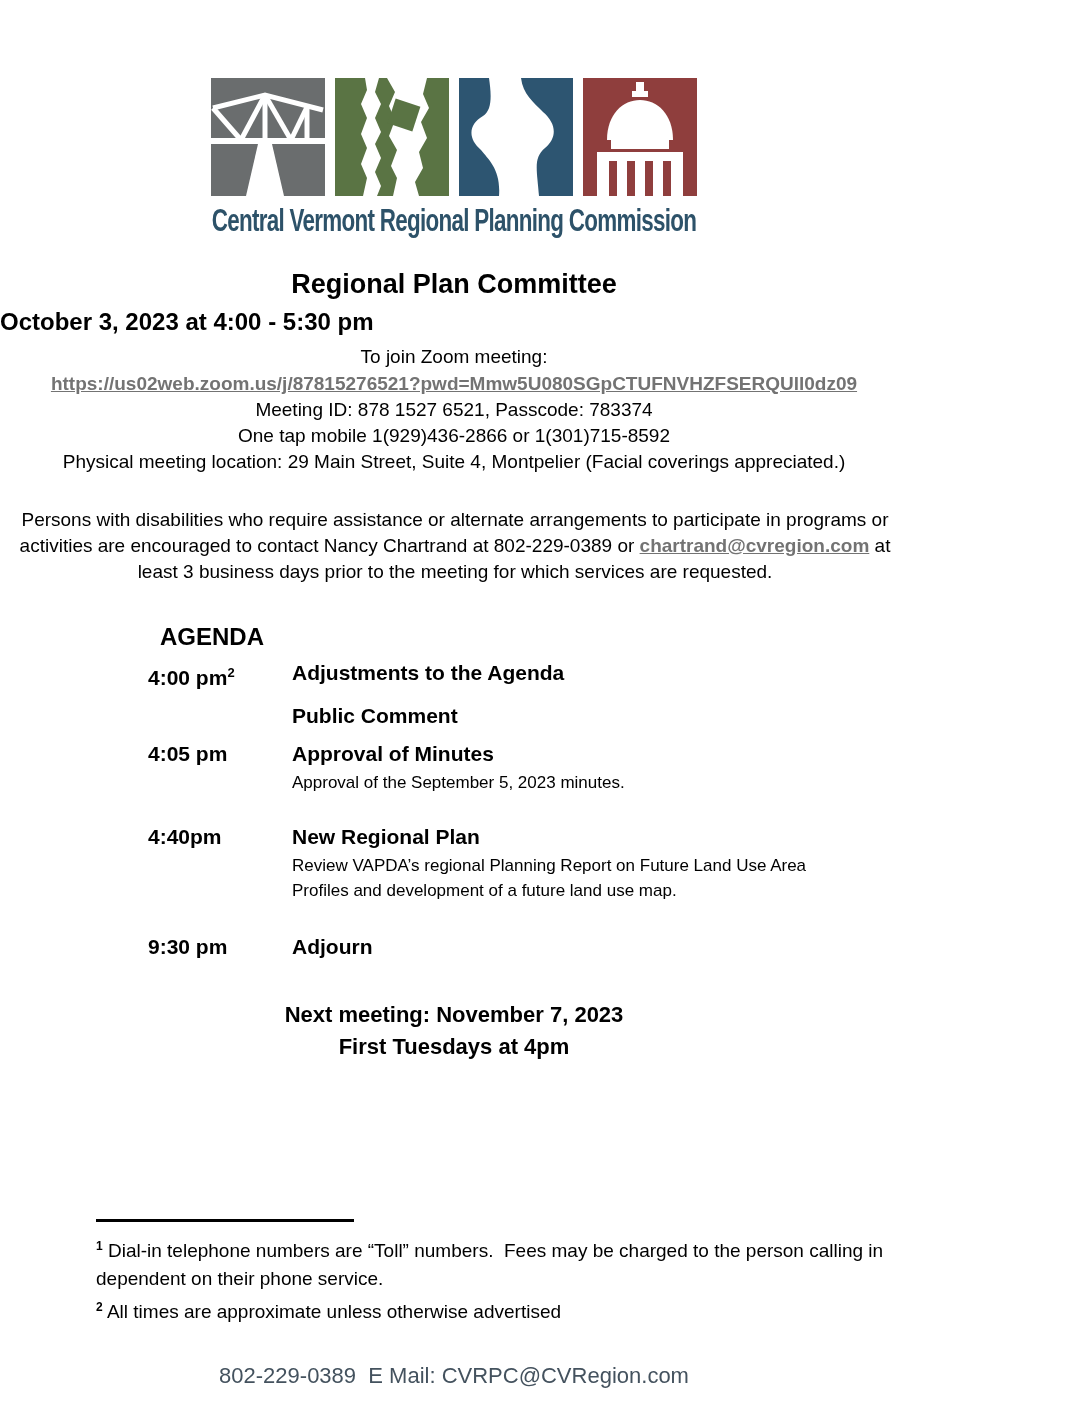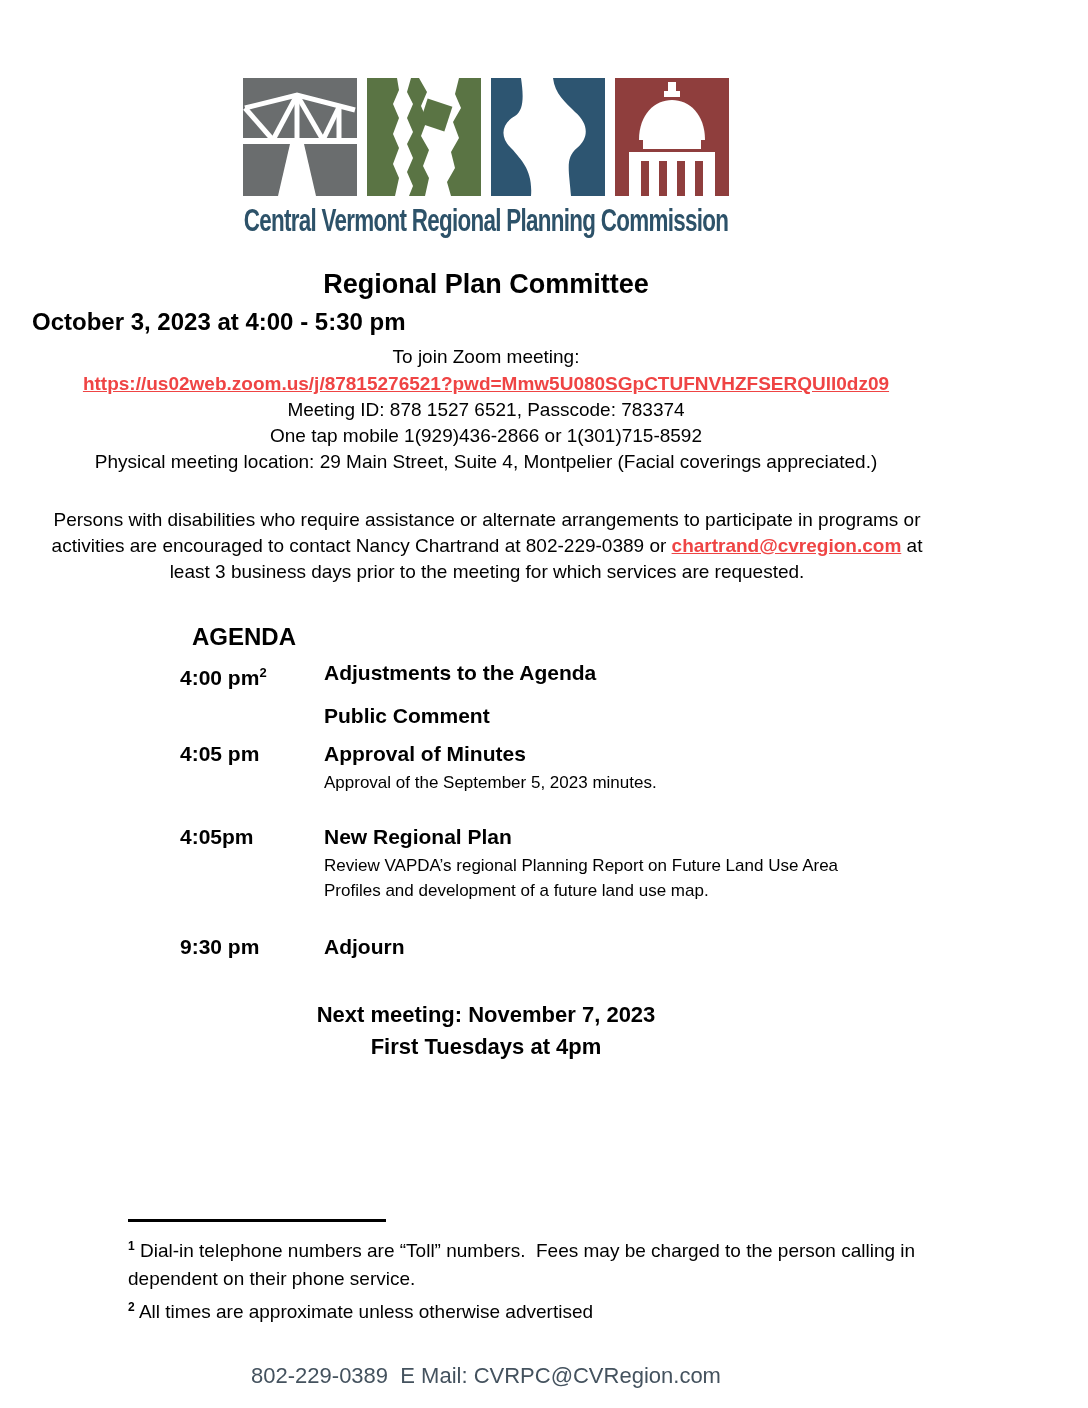--- a/index.html
+++ b/index.html
@@ -2,21 +2,21 @@
 <html><head>
 <meta charset="utf-8">
 <style>
   html, body { margin: 0; padding: 0; background: #ffffff; }
   body {
     width: 1088px; height: 1408px;
     font-family: "Liberation Sans", sans-serif;
     color: #000000;
     overflow: hidden;
   }
-  .page { width: 908px; height: 1408px; position: relative; padding-left: 32px; }
+  .page { width: 908px; height: 1408px; position: relative; }
 
   
   .logo-block { padding-top: 78px; text-align: center; }
   .logo-tiles {
     display: flex; justify-content: center; gap: 10px;
   }
   .logo-tiles svg { display: block; }
   .logo-text {
     margin-top: 6px;
     font-size: 32px; font-weight: 700;
@@ -33,21 +33,21 @@
     font-size: 27px; font-weight: 700;
   }
   .doc-datetime {
     margin-top: 8px; text-align: left;
     font-size: 24px; font-weight: 700;
   }
   .center-line { text-align: center; font-size: 19px; line-height: 26px; }
   .zoom-intro { margin-top: 8px; }
   .zoom-link-line { margin-top: 1px; }
   a.doc-link {
-    color: #ef4444; text-decoration: underline; font-weight: 600;
+    color: #737373; text-decoration: underline; font-weight: 600;
     cursor: pointer; word-break: break-all;
   }
 
   
   .accessibility {
     margin: 32px auto 0 auto;
     width: 910px;
     text-align: center;
     font-size: 19px; line-height: 26px;
   }
@@ -178,21 +178,21 @@
 
     <div class="agenda-row r3">
       <div class="time"><span>4:05 pm</span></div>
       <div>
         <div class="item-title">Approval of Minutes</div>
         <div class="item-desc">Approval of the September 5, 2023 minutes.</div>
       </div>
     </div>
 
     <div class="agenda-row r4">
-      <div class="time"><span>4:05pm</span></div>
+      <div class="time"><span>4:40pm</span></div>
       <div>
         <div class="item-title">New Regional Plan</div>
         <div class="item-desc">Review VAPDA’s regional Planning Report on Future Land Use Area Profiles and development of a future land use map.</div>
       </div>
     </div>
 
     <div class="agenda-row r5">
       <div class="time"><span>9:30 pm</span></div>
       <div>
         <div class="item-title">Adjourn</div>

